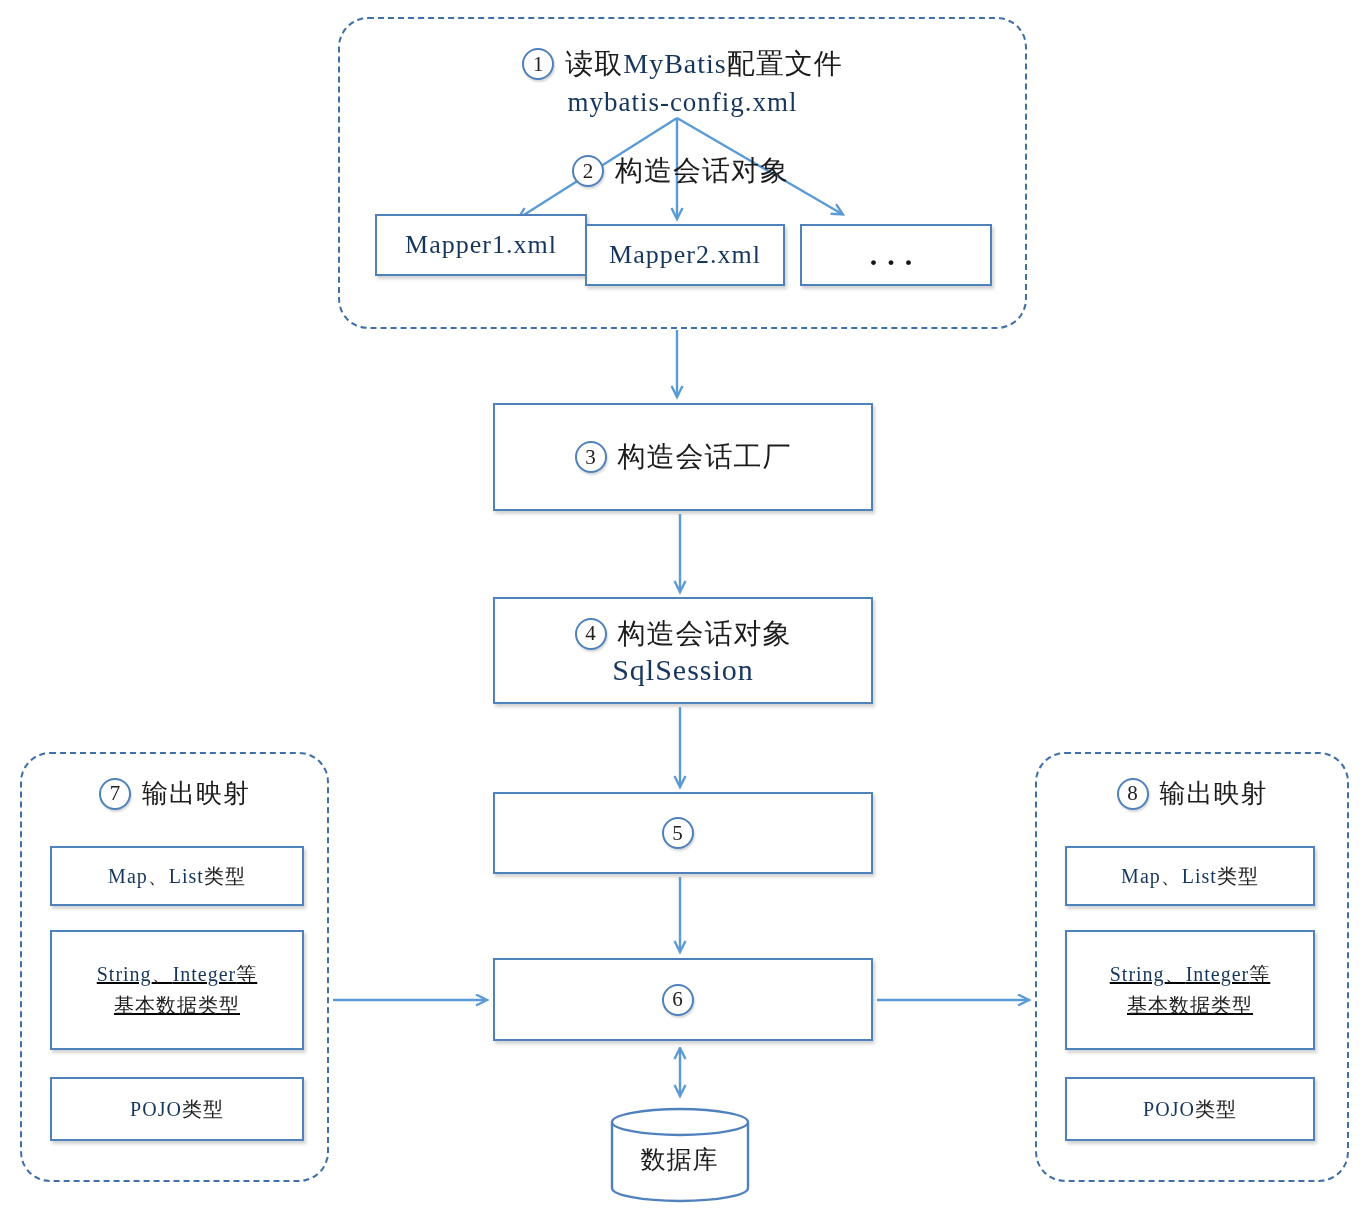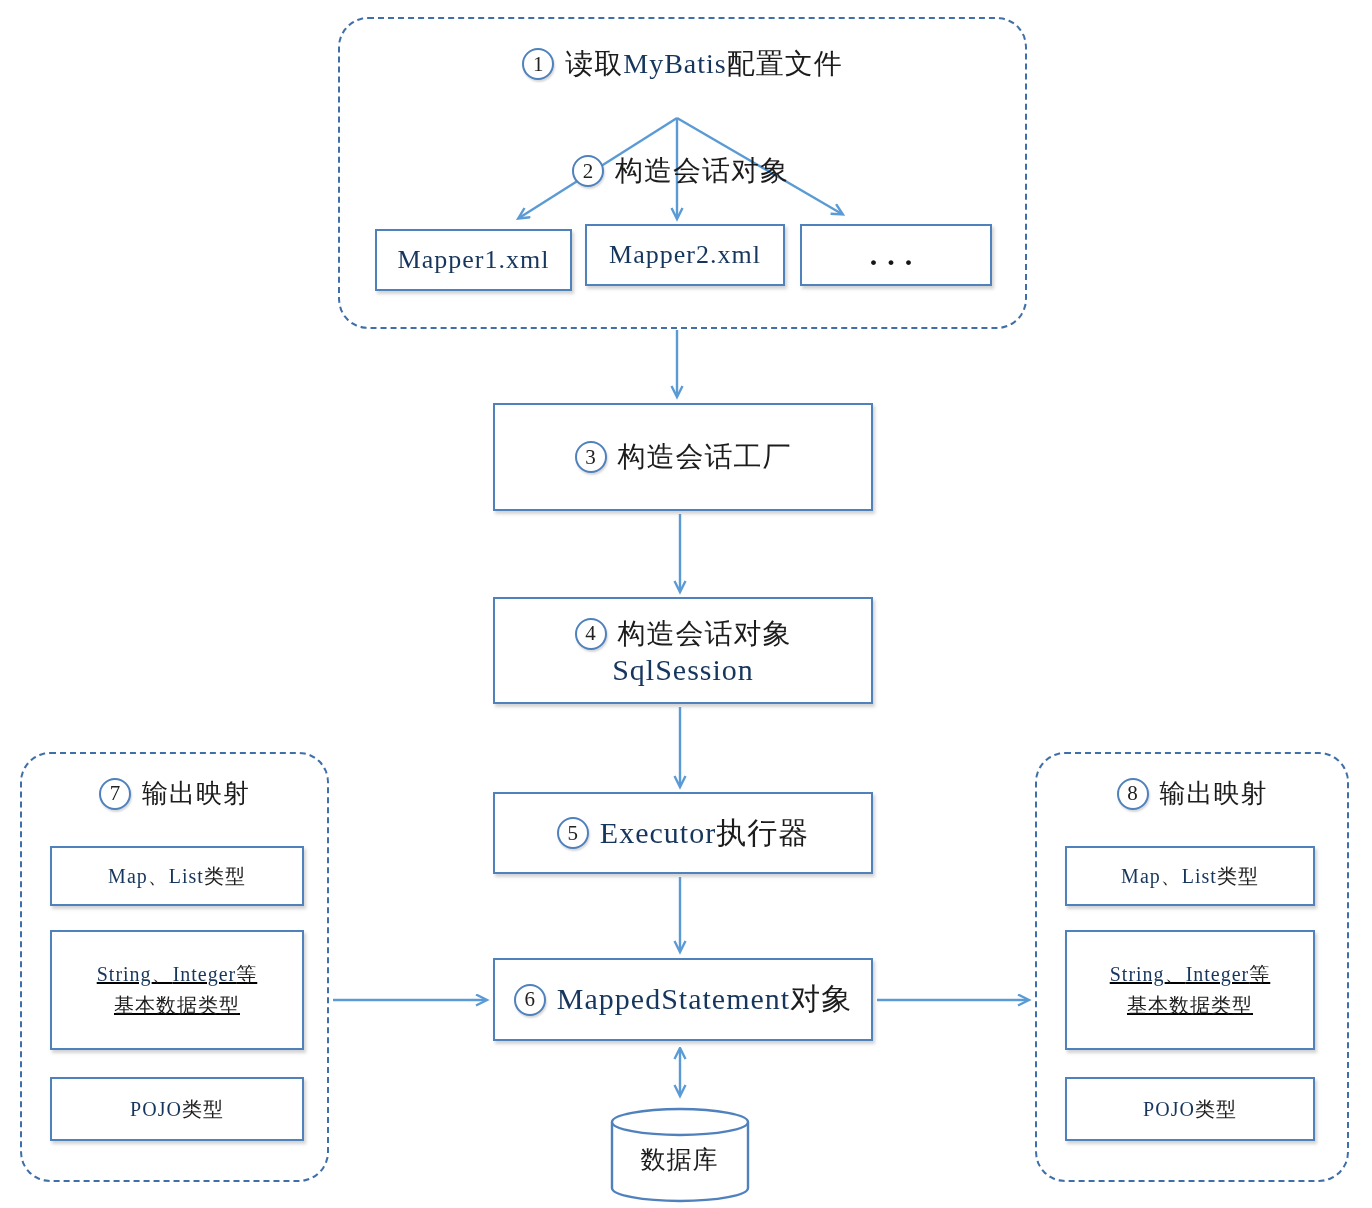--- a/index.html
+++ b/index.html
@@ -51,20 +51,23 @@
 </style>
 </head>
 <body>
 
 <div class="stage">
 
   <div class="dashed-panel" style="left:338px;top:17px;width:685px;height:308px;">
     <div class="title-row abs centered fs28" style="top:26px;">
       <span class="num-circle">1</span>
       <span class="rich"><span class="seg-zh">读取</span><span class="seg-en">MyBatis</span><span class="seg-zh">配置文件</span></span>
+    </div>
+    <div class="abs centered fs27" style="top:68px;">
+      <span class="rich"><span class="seg-en">mybatis-config.xml</span></span>
     </div>
   </div>
 
   <div class="dashed-panel" style="left:20px;top:752px;width:305px;height:426px;">
     <div class="title-row abs centered fs26" style="top:22px;">
       <span class="num-circle">7</span>
       <span class="rich"><span class="seg-zh">输出映射</span></span>
     </div>
     <div class="solid-box fs25" style="left:28px;top:92px;width:254px;height:60px;">
       <span class="rich"><span class="seg-en">Map</span><span class="seg-zh">、</span><span class="seg-en">List</span><span class="seg-zh">类型</span></span>
@@ -118,21 +121,21 @@
       <path d="M 612,1122 L 612,1188 A 68,13 0 0 0 748,1188 L 748,1122" fill="#ffffff" stroke="#4f81bd" stroke-width="2.4"></path>
       <ellipse cx="680" cy="1122" rx="68" ry="13" fill="#ffffff" stroke="#4f81bd" stroke-width="2.4"></ellipse>
     </g>
   </svg>
 
   <div class="title-row abs fs28" style="left:338px;width:685px;top:152px;">
     <span class="num-circle">2</span>
     <span class="rich"><span class="seg-zh">构造会话对象</span></span>
   </div>
 
-  <div class="solid-box fs26" style="left:375px;top:229px;width:197px;height:62px;">
+  <div class="solid-box fs26" style="left:375px;top:214px;width:212px;height:62px;">
     <span class="rich"><span class="seg-en">Mapper1.xml</span></span>
   </div>
   <div class="solid-box fs26" style="left:585px;top:224px;width:200px;height:62px;">
     <span class="rich"><span class="seg-en">Mapper2.xml</span></span>
   </div>
   <div class="solid-box fs30" style="left:800px;top:224px;width:192px;height:62px;">
     <span class="rich"><span class="seg-dots">...</span></span>
   </div>
 
   <div class="solid-box" style="left:493px;top:403px;width:380px;height:108px;">
@@ -148,28 +151,26 @@
       <span class="rich"><span class="seg-zh">构造会话对象</span></span>
     </div>
     <div class="fs30">
       <span class="rich"><span class="seg-en">SqlSession</span></span>
     </div>
   </div>
 
   <div class="solid-box" style="left:493px;top:792px;width:380px;height:82px;">
     <div class="title-row fs30">
       <span class="num-circle">5</span>
-      <span class="rich"><span class="seg-en">Executor</span><span class="seg-zh">执行器</span></span>
     </div>
   </div>
 
   <div class="solid-box" style="left:493px;top:958px;width:380px;height:83px;">
     <div class="title-row fs30">
       <span class="num-circle">6</span>
-      <span class="rich"><span class="seg-en">MappedStatement</span><span class="seg-zh">对象</span></span>
     </div>
   </div>
 
   <div class="db-label" style="left:612px;top:1143px;width:135px;">
     <span class="rich"><span class="seg-zh">数据库</span></span>
   </div>
 
 </div>
 
 </body></html>

